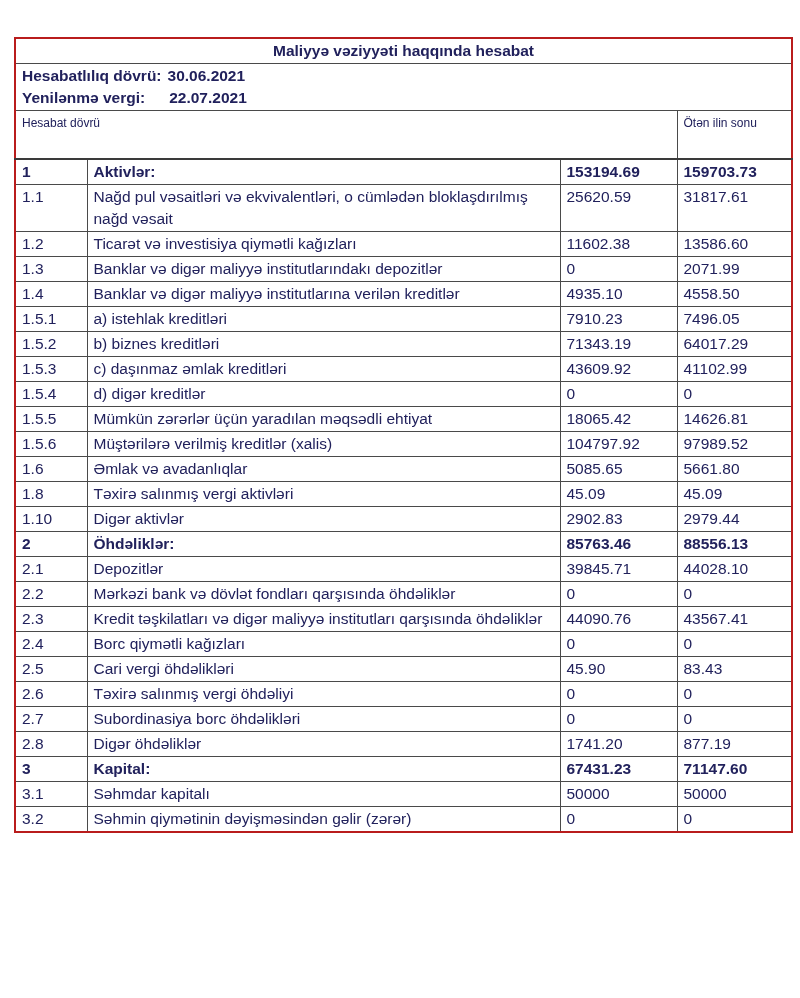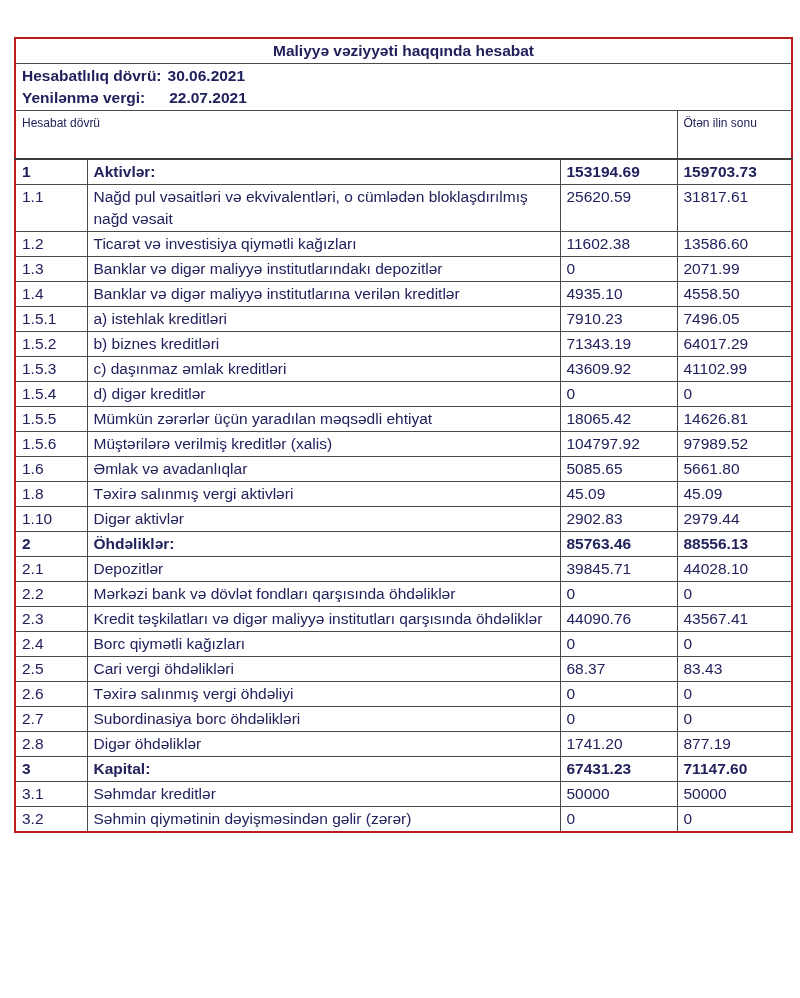--- a/index.html
+++ b/index.html
@@ -190,21 +190,21 @@
       </tr>
       <tr>
         <td>2.4</td>
         <td>Borc qiymətli kağızları</td>
         <td>0</td>
         <td>0</td>
       </tr>
       <tr>
         <td>2.5</td>
         <td>Cari vergi öhdəlikləri</td>
-        <td>68.37</td>
+        <td>45.90</td>
         <td>83.43</td>
       </tr>
       <tr>
         <td>2.6</td>
         <td>Təxirə salınmış vergi öhdəliyi</td>
         <td>0</td>
         <td>0</td>
       </tr>
       <tr>
         <td>2.7</td>
@@ -219,21 +219,21 @@
         <td>877.19</td>
       </tr>
       <tr class="bold">
         <td>3</td>
         <td>Kapital:</td>
         <td>67431.23</td>
         <td>71147.60</td>
       </tr>
       <tr>
         <td>3.1</td>
-        <td>Səhmdar kreditlər</td>
+        <td>Səhmdar kapitalı</td>
         <td>50000</td>
         <td>50000</td>
       </tr>
       <tr>
         <td>3.2</td>
         <td>Səhmin qiymətinin dəyişməsindən gəlir (zərər)</td>
         <td>0</td>
         <td>0</td>
       </tr>
     </tbody>

